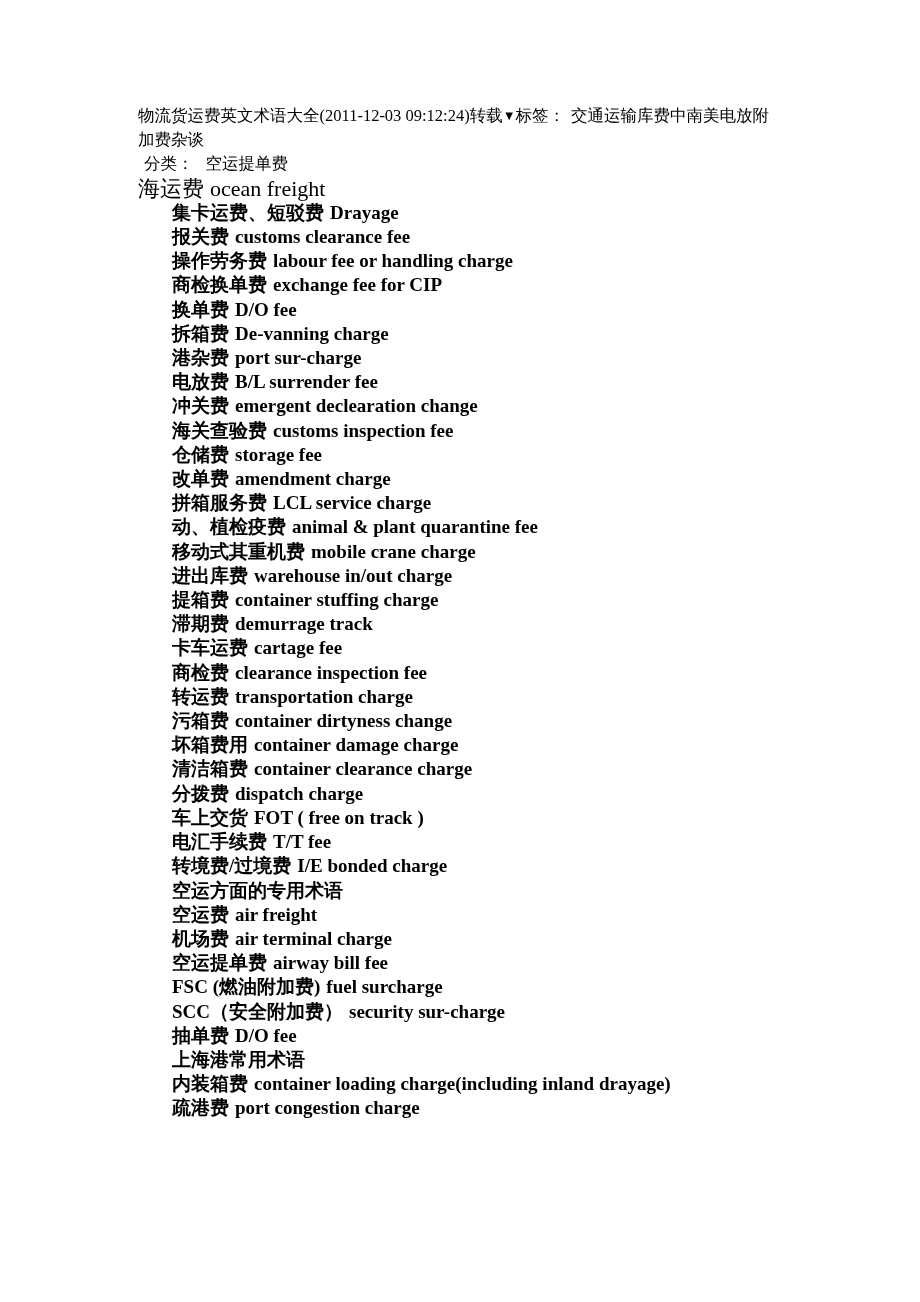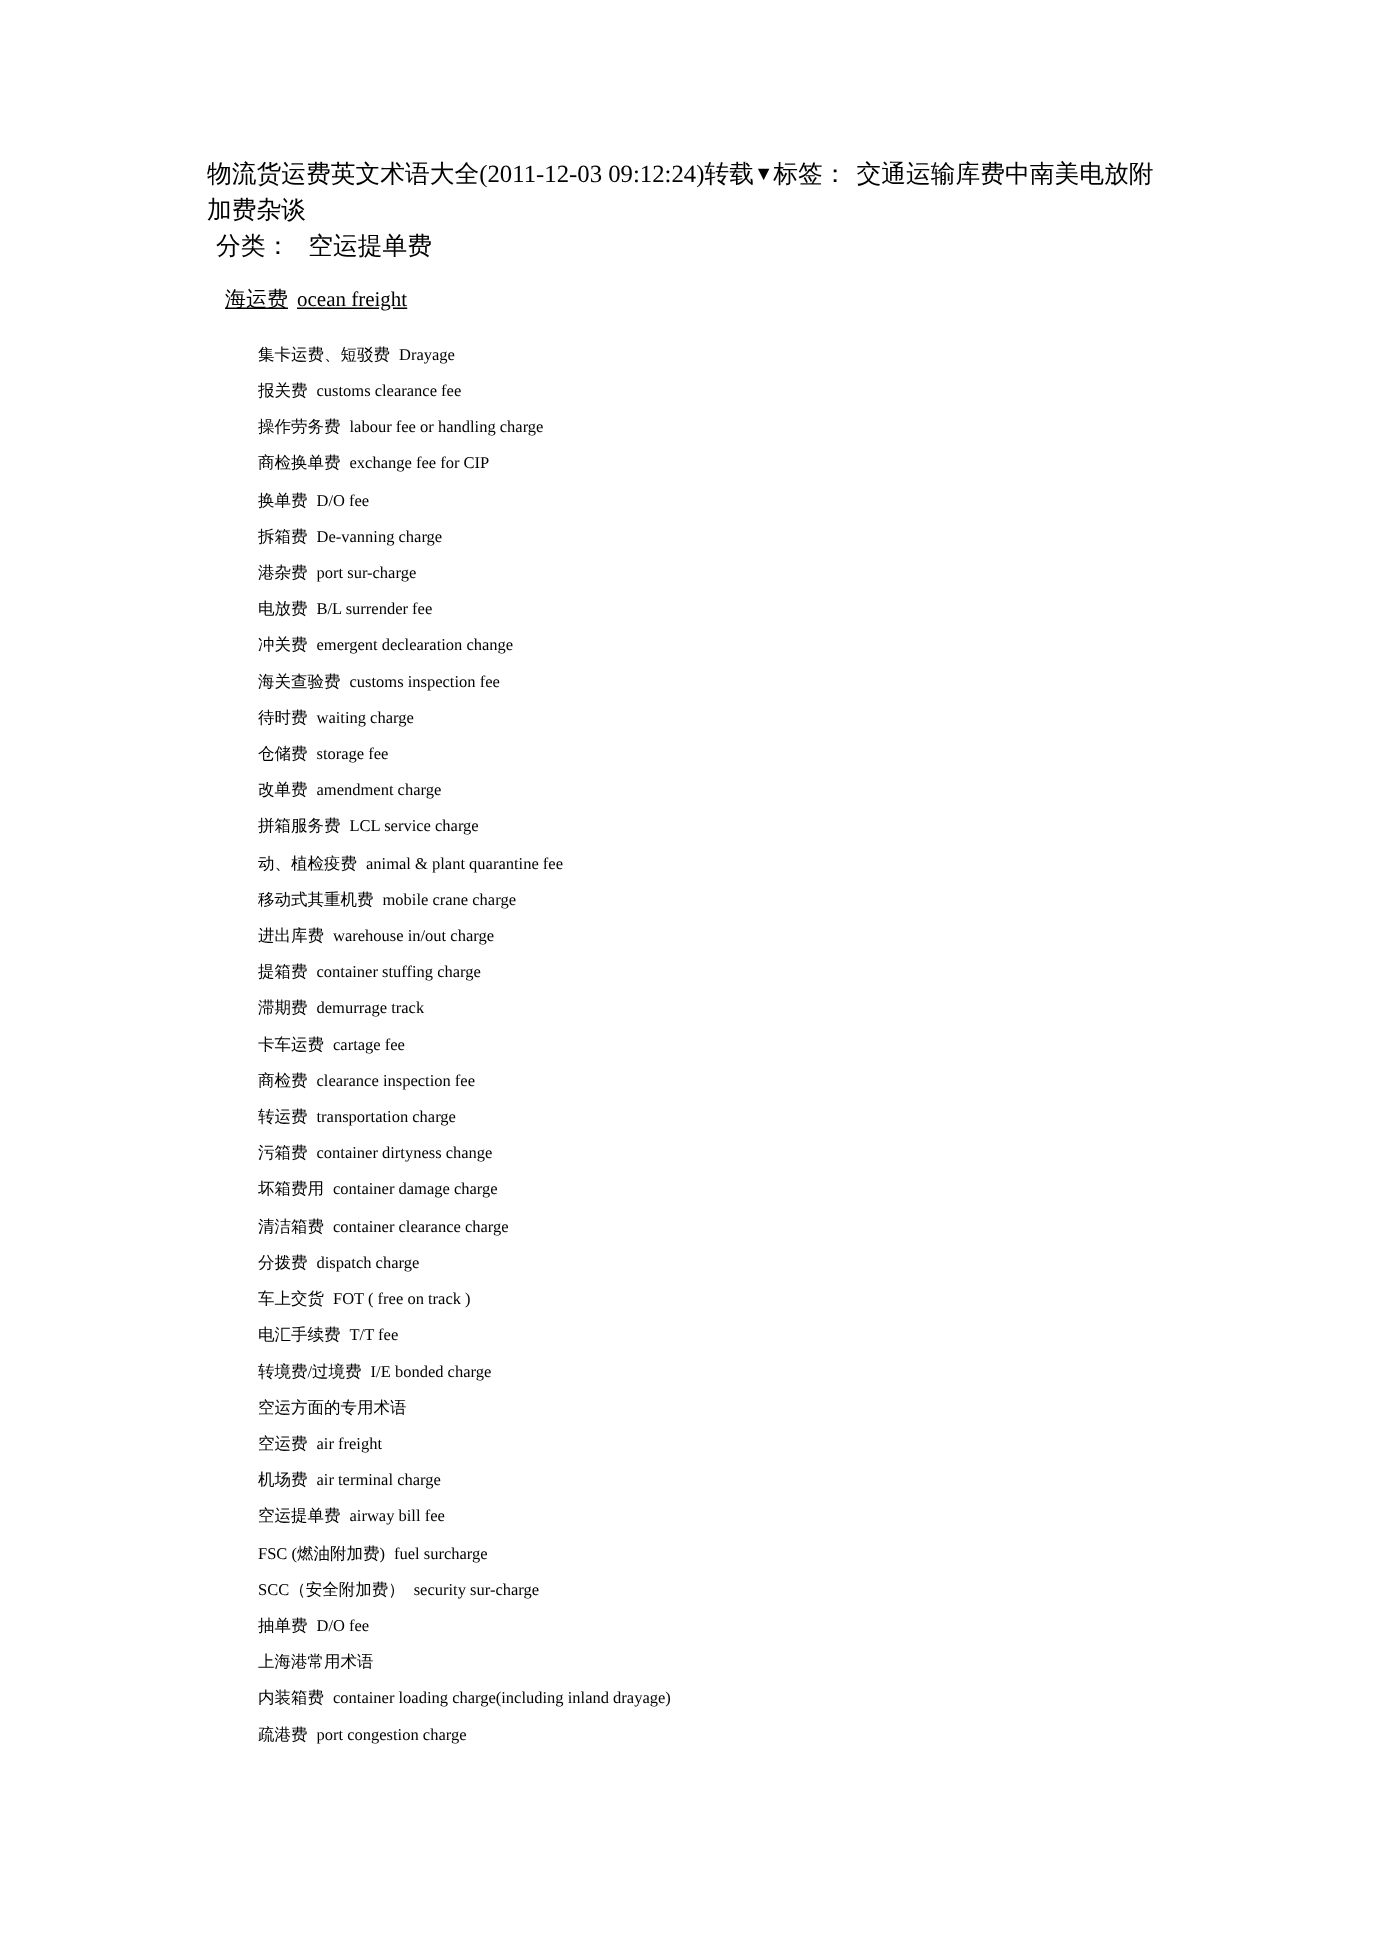--- a/index.html
+++ b/index.html
@@ -43,38 +43,38 @@
   }
   .hdr-line-1 { width: 646px; }
 
   .tri {
     font-size: 13px;
     line-height: 1;
     vertical-align: 1px;
   }
 
   .root-line {
-    font-size: 14px;
+    font-size: 22px;
     line-height: 24.2px;
-    margin: 12px;
+    margin: 0;
     padding: 0;
-    text-decoration: underline;
   }
 
   ul.term-list {
     list-style: none;
     margin: 0;
     padding: 0;
   }
   ul.term-list > li {
-    font-size: 11px;
+    font-size: 19px;
     line-height: 24.2px;
     margin: 0;
     padding: 0 0 0 34px;
     white-space: nowrap;
+    font-weight: bold;
   }
 
   .cn { font-family: "Liberation Serif", "DejaVu Serif", serif; }
   .gap { display: inline-block; width: 6px; }
   .en { font-family: "Liberation Serif", "DejaVu Serif", serif; }
 </style>
 </head>
 <body>
 
 <div id="page">
@@ -91,21 +91,20 @@
         <li><span class="cn">集卡运费、短驳费</span><span class="gap"></span><span class="en">Drayage</span></li>
         <li><span class="cn">报关费</span><span class="gap"></span><span class="en">customs clearance fee</span></li>
         <li><span class="cn">操作劳务费</span><span class="gap"></span><span class="en">labour fee or handling charge</span></li>
         <li><span class="cn">商检换单费</span><span class="gap"></span><span class="en">exchange fee for CIP</span></li>
         <li><span class="cn">换单费</span><span class="gap"></span><span class="en">D/O fee</span></li>
         <li><span class="cn">拆箱费</span><span class="gap"></span><span class="en">De-vanning charge</span></li>
         <li><span class="cn">港杂费</span><span class="gap"></span><span class="en">port sur-charge</span></li>
         <li><span class="cn">电放费</span><span class="gap"></span><span class="en">B/L surrender fee</span></li>
         <li><span class="cn">冲关费</span><span class="gap"></span><span class="en">emergent declearation change</span></li>
         <li><span class="cn">海关查验费</span><span class="gap"></span><span class="en">customs inspection fee</span></li>
-        <li><span class="cn">待时费</span><span class="gap"></span><span class="en">waiting charge</span></li>
         <li><span class="cn">仓储费</span><span class="gap"></span><span class="en">storage fee</span></li>
         <li><span class="cn">改单费</span><span class="gap"></span><span class="en">amendment charge</span></li>
         <li><span class="cn">拼箱服务费</span><span class="gap"></span><span class="en">LCL service charge</span></li>
         <li><span class="cn">动、植检疫费</span><span class="gap"></span><span class="en">animal &amp; plant quarantine fee</span></li>
         <li><span class="cn">移动式其重机费</span><span class="gap"></span><span class="en">mobile crane charge</span></li>
         <li><span class="cn">进出库费</span><span class="gap"></span><span class="en">warehouse in/out charge</span></li>
         <li><span class="cn">提箱费</span><span class="gap"></span><span class="en">container stuffing charge</span></li>
         <li><span class="cn">滞期费</span><span class="gap"></span><span class="en">demurrage track</span></li>
         <li><span class="cn">卡车运费</span><span class="gap"></span><span class="en">cartage fee</span></li>
         <li><span class="cn">商检费</span><span class="gap"></span><span class="en">clearance inspection fee</span></li>

